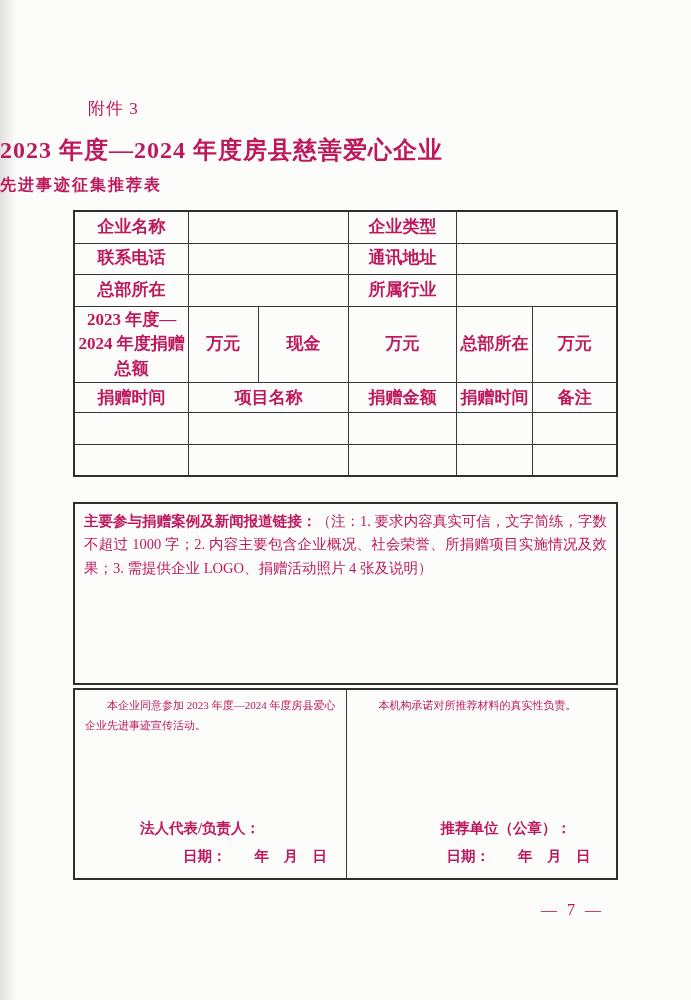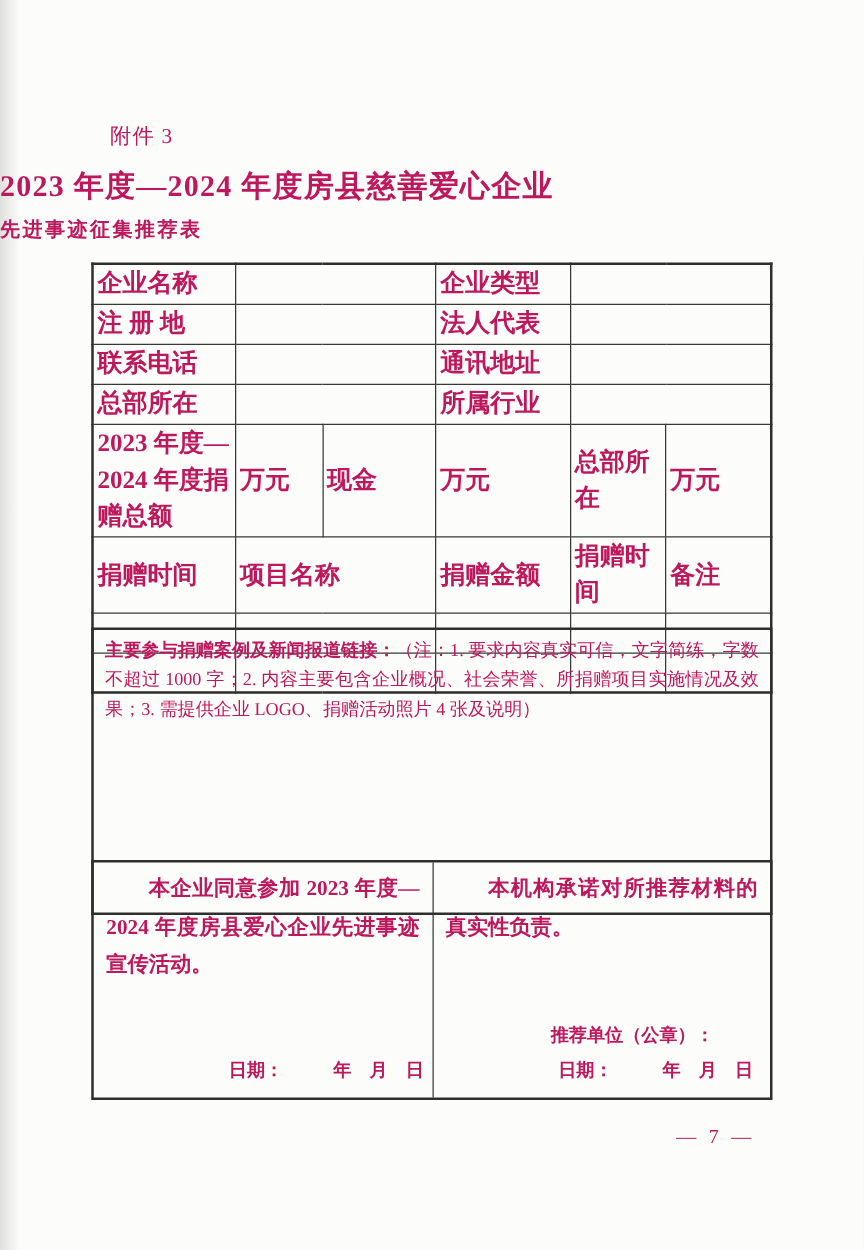--- a/index.html
+++ b/index.html
@@ -28,62 +28,62 @@
   .title-line1{display:block;font-size:24px;letter-spacing:1px;}
   .title-line2{display:block;font-size:16px;letter-spacing:2px;margin-top:15px;}
 
   table.form-table{
     position:absolute;left:73px;top:210px;width:545px;
     border-collapse:collapse;table-layout:fixed;
     border:2px solid #2e2e2e;
   }
   table.form-table td{
     border:1px solid #383838;
-    text-align:left;vertical-align:middle;
-    font-size:20px;font-weight:bold;
+    text-align:center;vertical-align:middle;
+    font-size:17px;font-weight:bold;
     padding:1px 3px;line-height:1.45;
     overflow:hidden;
   }
   tr.r-info{height:32px;}
   tr.r-info4{height:31px;}
   tr.r-donate{height:63px;}
   tr.r-dethead{height:30px;}
   tr.r-blank1{height:32px;}
   tr.r-blank2{height:31px;}
 
   .notes-box{
-    position:absolute;left:73px;top:502px;width:545px;height:230px;
+    position:absolute;left:73px;top:502px;width:545px;height:183px;
     box-sizing:border-box;border:2px solid #2e2e2e;
     padding:6px 9px;
   }
   .notes-text{
     margin:0;font-size:14.5px;line-height:1.62;text-align:justify;
   }
   .notes-lead{font-weight:bold;}
 
   .commit-box{
     position:absolute;left:73px;top:688px;width:545px;height:192px;
     box-sizing:border-box;border:2px solid #2e2e2e;
     display:flex;
   }
   .commit-cell{
     position:relative;box-sizing:border-box;width:50%;height:100%;
   }
   .commit-cell.right{border-left:1px solid #383838;}
   .stmt{
     margin:6px 10px 0 10px;text-indent:2em;
-    font-size:17px;line-height:1.8;text-align:justify;font-weight:bold;
+    font-size:11px;line-height:1.8;text-align:justify;
   }
   .sig{position:absolute;left:0;right:0;bottom:12px;font-size:14.5px;font-weight:bold;}
   .sig-row2{margin-top:9px;}
   .commit-cell.left  .sig-row1{padding-left:65px;}
   .commit-cell.left  .sig-row2{padding-left:108px;}
   .commit-cell.right .sig-row1{padding-left:94px;}
   .commit-cell.right .sig-row2{padding-left:100px;}
-  .ymd{margin-left:40px;}
+  .ymd{margin-left:28px;}
 
   .page-number{
     position:absolute;left:541px;top:901px;
     font-size:16px;letter-spacing:3px;
   }
 </style>
 </head>
 <body>
 
 <div class="page">
@@ -102,26 +102,20 @@
         <col style="width:16.7%">
       <col style="width:19.8%">
         <col style="width:14.1%">
         <col style="width:15.5%">
     </colgroup>
     <tbody>
       <tr class="r-info">
         <td>企业名称</td>
         <td colspan="2"></td>
         <td>企业类型</td>
-        <td colspan="2"></td>
-      </tr>
-      <tr class="r-info">
-        <td>注 册 地</td>
-        <td colspan="2"></td>
-        <td>法人代表</td>
         <td colspan="2"></td>
       </tr>
       <tr class="r-info r-info4">
         <td>联系电话</td>
         <td colspan="2"></td>
         <td>通讯地址</td>
         <td colspan="2"></td>
       </tr>
       <tr class="r-info">
         <td>总部所在</td>
@@ -162,20 +156,21 @@
   </table>
 
   <div class="notes-box">
     <p class="notes-text"><span class="notes-lead">主要参与捐赠案例及新闻报道链接：</span><span>（注：1. 要求内容真实可信，文字简练，字数不超过 1000 字；2. 内容主要包含企业概况、社会荣誉、所捐赠项目实施情况及效果；3. 需提供企业 LOGO、捐赠活动照片 4 张及说明）</span></p>
   </div>
 
   <div class="commit-box">
     <div class="commit-cell left">
       <p class="stmt">本企业同意参加 2023 年度—2024 年度房县爱心企业先进事迹宣传活动。</p>
       <div class="sig">
+        <div class="sig-row1">法人代表/负责人：</div>
         <div class="sig-row2"><span>日期：</span><span class="ymd">年　月　日</span></div>
       </div>
     </div>
     <div class="commit-cell right">
       <p class="stmt">本机构承诺对所推荐材料的真实性负责。</p>
       <div class="sig">
         <div class="sig-row1">推荐单位（公章）：</div>
         <div class="sig-row2"><span>日期：</span><span class="ymd">年　月　日</span></div>
       </div>
     </div>

